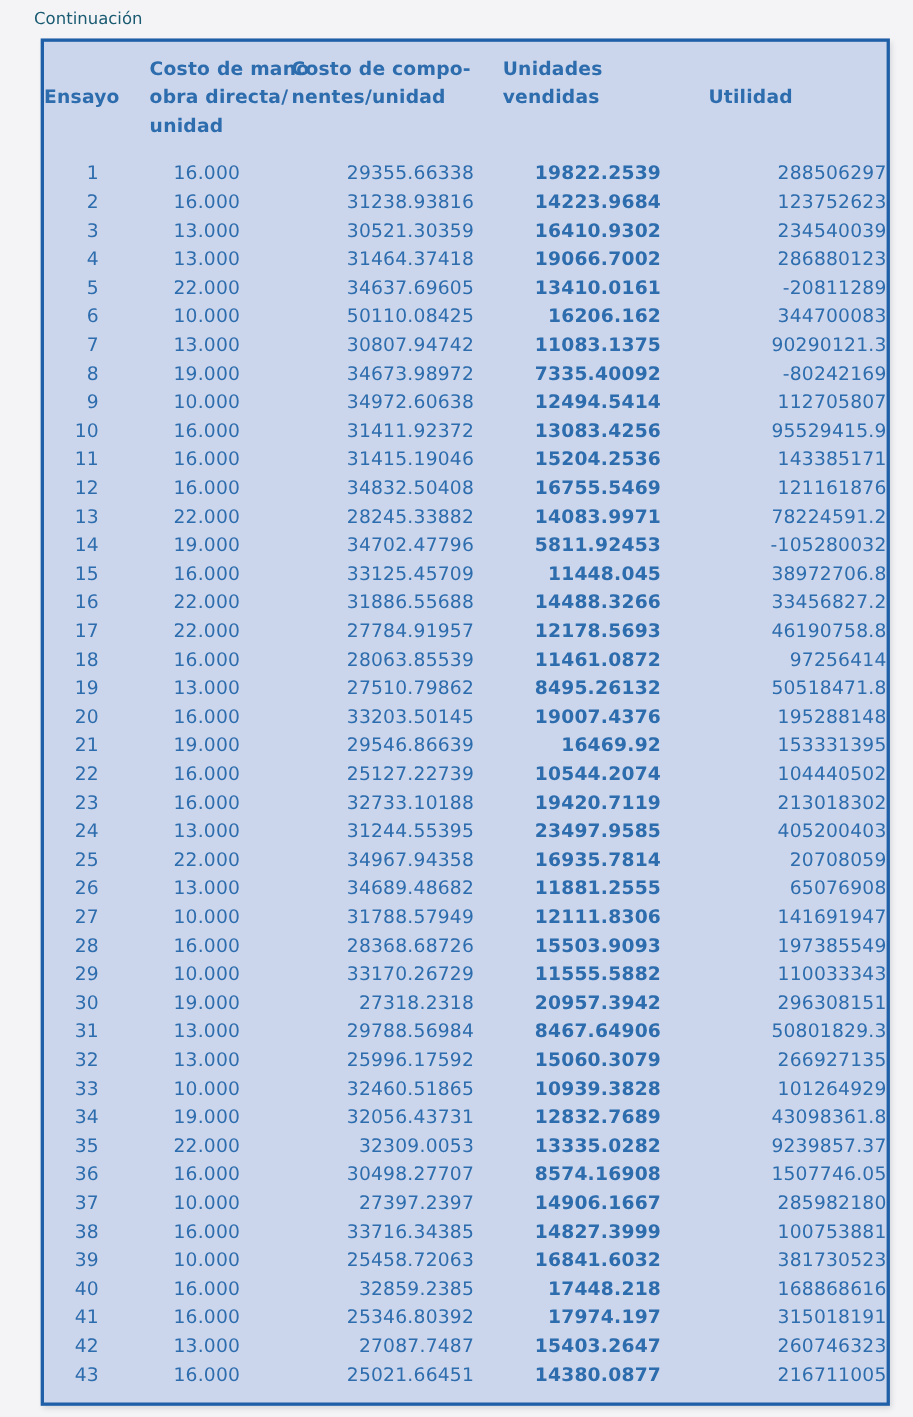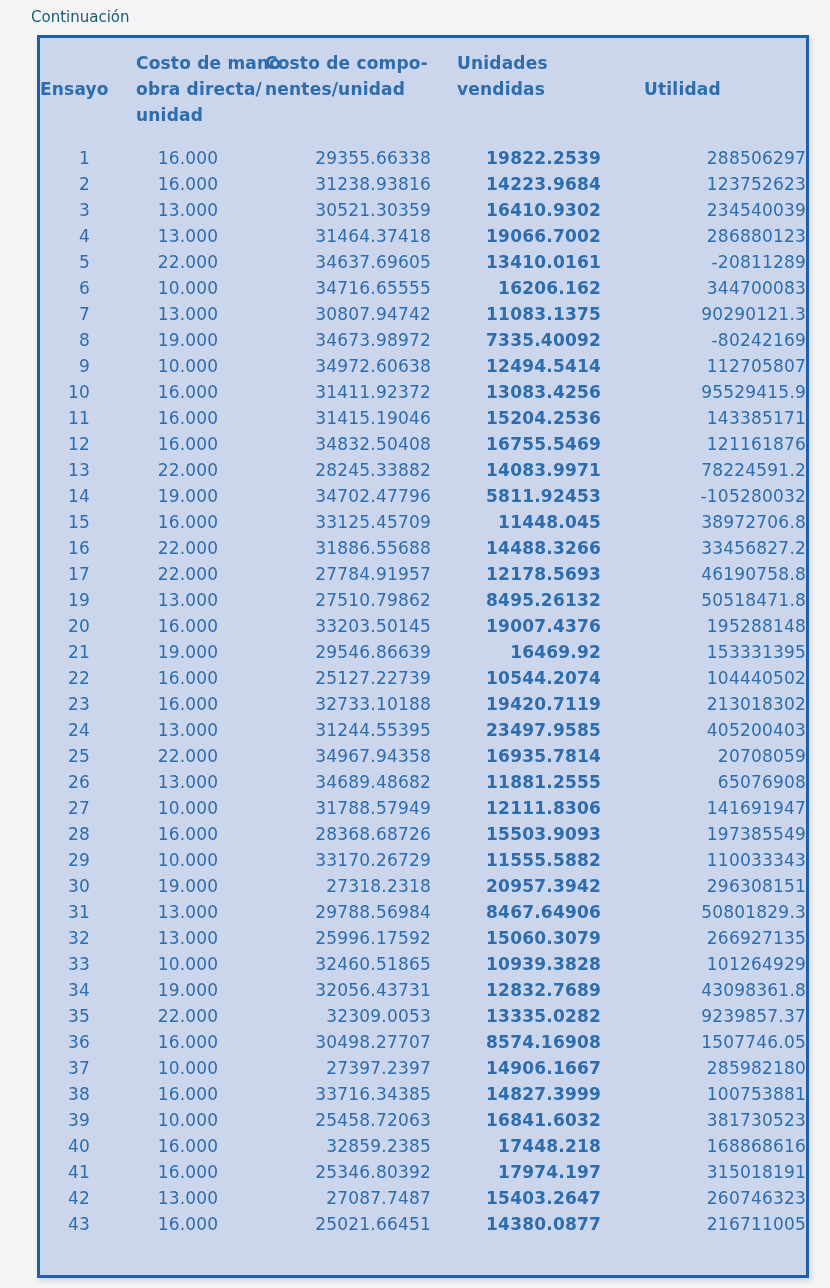--- a/index.html
+++ b/index.html
@@ -152,21 +152,21 @@
           <tr>
             <td class="c0">5</td>
             <td class="c1">22.000</td>
             <td class="c2">34637.69605</td>
             <td class="c3">13410.0161</td>
             <td class="c4">-20811289</td>
           </tr>
           <tr>
             <td class="c0">6</td>
             <td class="c1">10.000</td>
-            <td class="c2">34716.65555</td>
+            <td class="c2">50110.08425</td>
             <td class="c3">16206.162</td>
             <td class="c4">344700083</td>
           </tr>
           <tr>
             <td class="c0">7</td>
             <td class="c1">13.000</td>
             <td class="c2">30807.94742</td>
             <td class="c3">11083.1375</td>
             <td class="c4">90290121.3</td>
           </tr>
@@ -232,20 +232,27 @@
             <td class="c2">31886.55688</td>
             <td class="c3">14488.3266</td>
             <td class="c4">33456827.2</td>
           </tr>
           <tr>
             <td class="c0">17</td>
             <td class="c1">22.000</td>
             <td class="c2">27784.91957</td>
             <td class="c3">12178.5693</td>
             <td class="c4">46190758.8</td>
+          </tr>
+          <tr>
+            <td class="c0">18</td>
+            <td class="c1">16.000</td>
+            <td class="c2">28063.85539</td>
+            <td class="c3">11461.0872</td>
+            <td class="c4">97256414</td>
           </tr>
           <tr>
             <td class="c0">19</td>
             <td class="c1">13.000</td>
             <td class="c2">27510.79862</td>
             <td class="c3">8495.26132</td>
             <td class="c4">50518471.8</td>
           </tr>
           <tr>
             <td class="c0">20</td>

